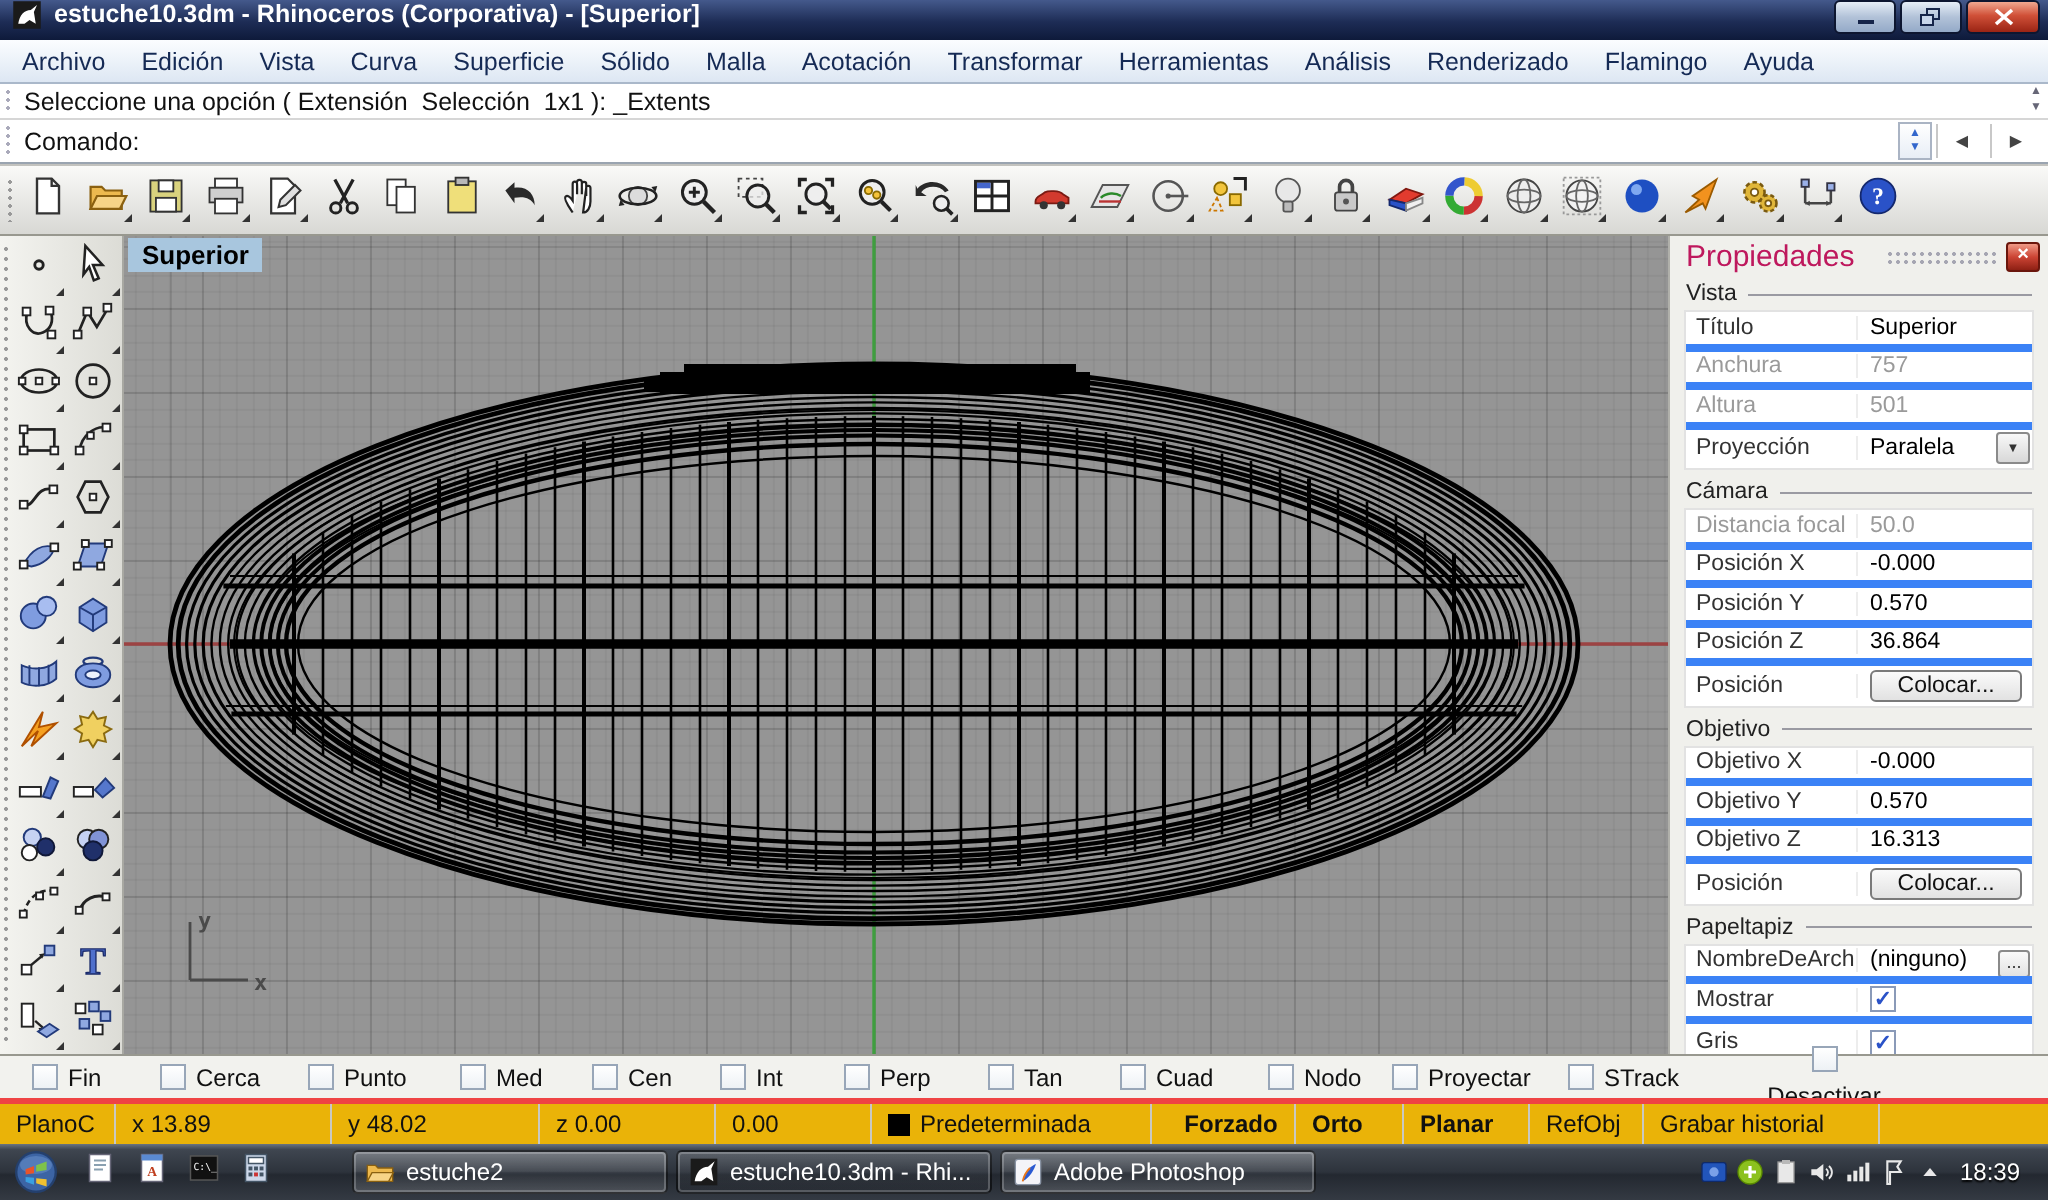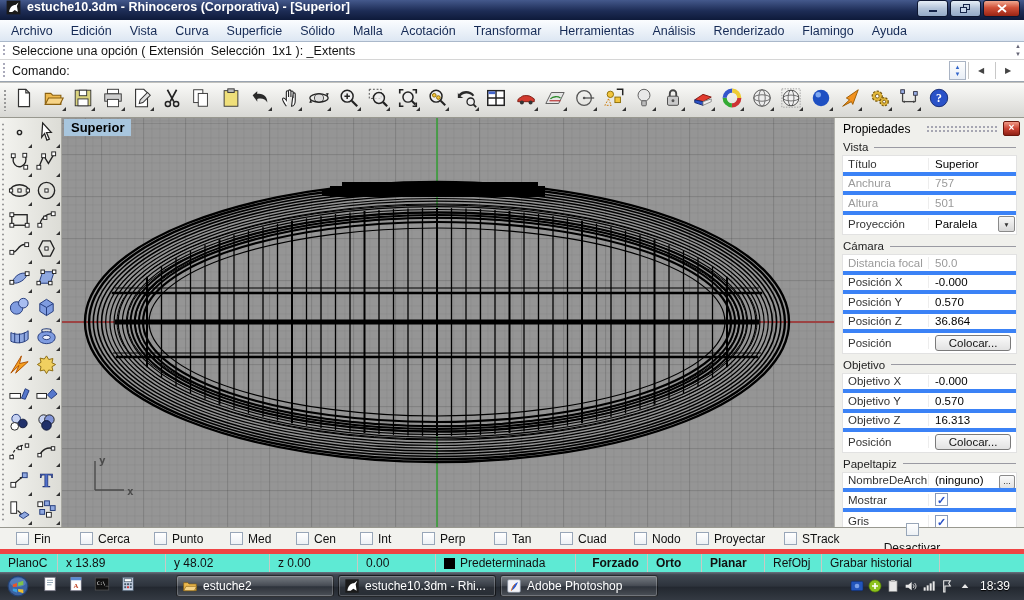--- a/index.html
+++ b/index.html
@@ -35,41 +35,41 @@
 .dcol{width:28px;display:flex;flex-direction:column}
 .dbtn{width:26px;height:29px;display:flex;align-items:center;justify-content:center;position:relative;flex:none}
 .viewport{position:relative;width:772px;height:409px;background-color:#959595;
  background-image:repeating-linear-gradient(to right,rgba(0,0,0,.10) 0 1px,transparent 1px 42px),repeating-linear-gradient(to bottom,rgba(0,0,0,.10) 0 1px,transparent 1px 42px),repeating-linear-gradient(to right,rgba(0,0,0,.045) 0 1px,transparent 1px 8.4px),repeating-linear-gradient(to bottom,rgba(0,0,0,.045) 0 1px,transparent 1px 8.4px);
  background-position:39px 36px,39px 36px,5.4px 2.4px,5.4px 2.4px;overflow:hidden}
 .vplabel{position:absolute;left:2px;top:1px;background:#a8c6de;color:#000;font-weight:bold;font-size:13px;padding:0 7px;height:17px;line-height:17px}
 .vpsvg{position:absolute;left:0;top:0}
 
 .props{width:190px;box-sizing:border-box;background:#f0f0ec;border-left:1px solid #b0b0aa;font-size:11.5px;overflow:hidden;position:relative}
 .phead{height:19px;display:flex;align-items:center;padding:1px 4px 0 8px}
-.phead-title{font-size:12px;color:#000000;margin-right:16px;flex:none}
+.phead-title{font-size:15px;color:#be185d;margin-right:16px;flex:none}
 .phead-grip{flex:1;height:7px;background-image:radial-gradient(#a6a6b2 0.9px,transparent 1.1px);background-size:4px 4px}
 .phead-close{width:15px;height:13px;margin-left:4px;background:linear-gradient(#f09a86,#cc4434 50%,#8e2014);border:1px solid #6a160c;border-radius:2px;color:#fff;font-size:10px;line-height:11px;text-align:center;font-weight:bold;flex:none}
 .sectitle{display:flex;align-items:center;gap:6px;margin:3px 8px 2px;color:#222}
 .sectitle::after{content:"";flex:1;border-top:1px solid #9a9aa2}
 .ptable{background:#fff;margin:2px 7px 5px;border:1px solid #e2e2e2}
 .prow{display:flex;height:19.5px;border-bottom:4px solid #3b82f6;align-items:center;box-sizing:border-box}
 .prow:last-child{border-bottom:none}
 .plab{width:86px;padding-left:5px;color:#333;border-right:1px solid #ededed;overflow:hidden;white-space:nowrap;flex:none;box-sizing:border-box}
 .pval{flex:1;padding-left:6px;color:#000;display:flex;align-items:center;position:relative;height:100%;overflow:hidden;white-space:nowrap}
 .dis .plab,.dis .pval{color:#9a9a9a}
 .ddbtn{position:absolute;right:1px;top:1.5px;width:17px;height:16px;background:linear-gradient(#f8f8f8,#d8d8d8);border:1px solid #8a8a8a;border-radius:2px;font-size:6.5px;text-align:center;line-height:15px;color:#333;box-sizing:border-box}
 .pbtn{width:94%;height:16px;font-size:11.5px;font-family:"Liberation Sans",sans-serif;background:linear-gradient(#fafafa,#e2e2e2);border:1px solid #7a7a7a;border-radius:3px;padding:0;color:#111}
 .dots{position:absolute;right:1px;top:2px;width:16px;height:14px;background:linear-gradient(#fafafa,#e2e2e2);border:1px solid #8a8a8a;border-radius:2px;font-size:9px;line-height:11px;text-align:center;color:#333;box-sizing:border-box}
 .pcb{width:13px;height:13px;border:1px solid #8a9ab8;background:#fff;color:#2a52c8;font-size:11px;line-height:12px;text-align:center;font-weight:bold;box-sizing:border-box}
 
 .osnap{position:absolute;left:0;top:527px;width:1024px;height:22px;box-sizing:border-box;display:flex;align-items:center;background:#f2f2ee;border-top:1px solid #98988f;padding-left:16px;font-size:12px;color:#111}
 .osn{display:flex;align-items:center;gap:5px;flex:none}
 .cb{width:13px;height:13px;border:1px solid #98a6b8;background:linear-gradient(#fff,#edf1f5);flex:none;box-sizing:border-box}
 
-.statusbar{position:absolute;left:0;top:549px;width:1024px;height:23px;box-sizing:border-box;display:flex;align-items:center;background:#5eead4;border-top:5px solid #ef4444;font-size:12px;color:#111}
+.statusbar{position:absolute;left:0;top:549px;width:1024px;height:23px;box-sizing:border-box;display:flex;align-items:center;background:#eab308;border-top:3px solid #ef4444;font-size:12px;color:#111}
 .sfield{display:flex;align-items:center;padding-left:8px;height:100%;border-right:1px solid #c9c9c3;overflow:hidden;white-space:nowrap;box-sizing:border-box;flex:none}
 .sfield.bold{font-weight:bold}
 .swatch{width:11px;height:11px;background:#000;margin-right:5px;flex:none}
 
 .taskbar{position:absolute;left:0;top:572px;width:1024px;height:28px;box-sizing:border-box;display:flex;align-items:center;background:linear-gradient(#6a7480,#3f4650 10%,#2d333c 50%,#232830 55%,#343a43);padding:0 6px 0 2px;gap:4px}
 .startorb{width:32px;height:26px;display:flex;align-items:center;justify-content:center;flex:none}
 .ql{width:24px;height:24px;display:flex;align-items:center;justify-content:center;flex:none}
 .task{width:158px;height:22px;box-sizing:border-box;border:1px solid rgba(0,0,0,.55);border-radius:3px;background:linear-gradient(rgba(255,255,255,.30),rgba(255,255,255,.12) 48%,rgba(255,255,255,.05) 52%,rgba(255,255,255,.14));box-shadow:inset 0 0 0 1px rgba(255,255,255,.22);display:flex;align-items:center;gap:5px;padding:0 5px;color:#fff;font-size:12px;overflow:hidden;white-space:nowrap;flex:none}
 .task.active{background:linear-gradient(rgba(255,255,255,.16),rgba(255,255,255,.05) 50%,rgba(0,0,0,.12))}
 .tico{width:16px;height:16px;flex:none}

